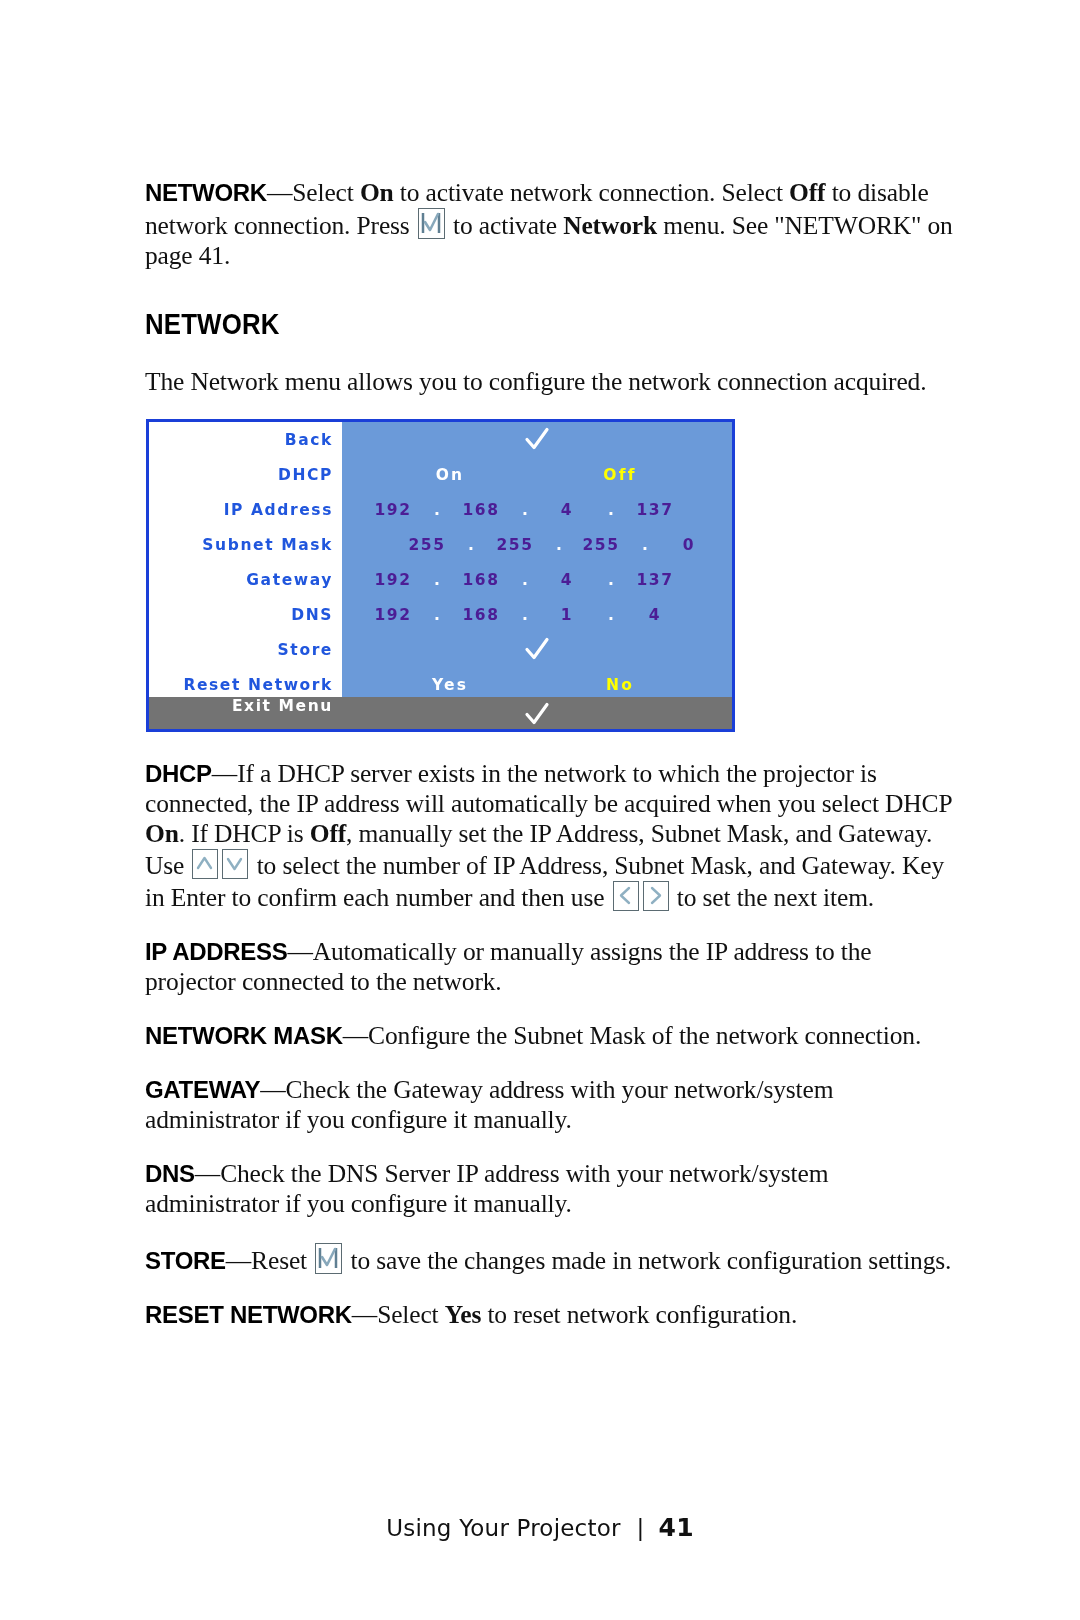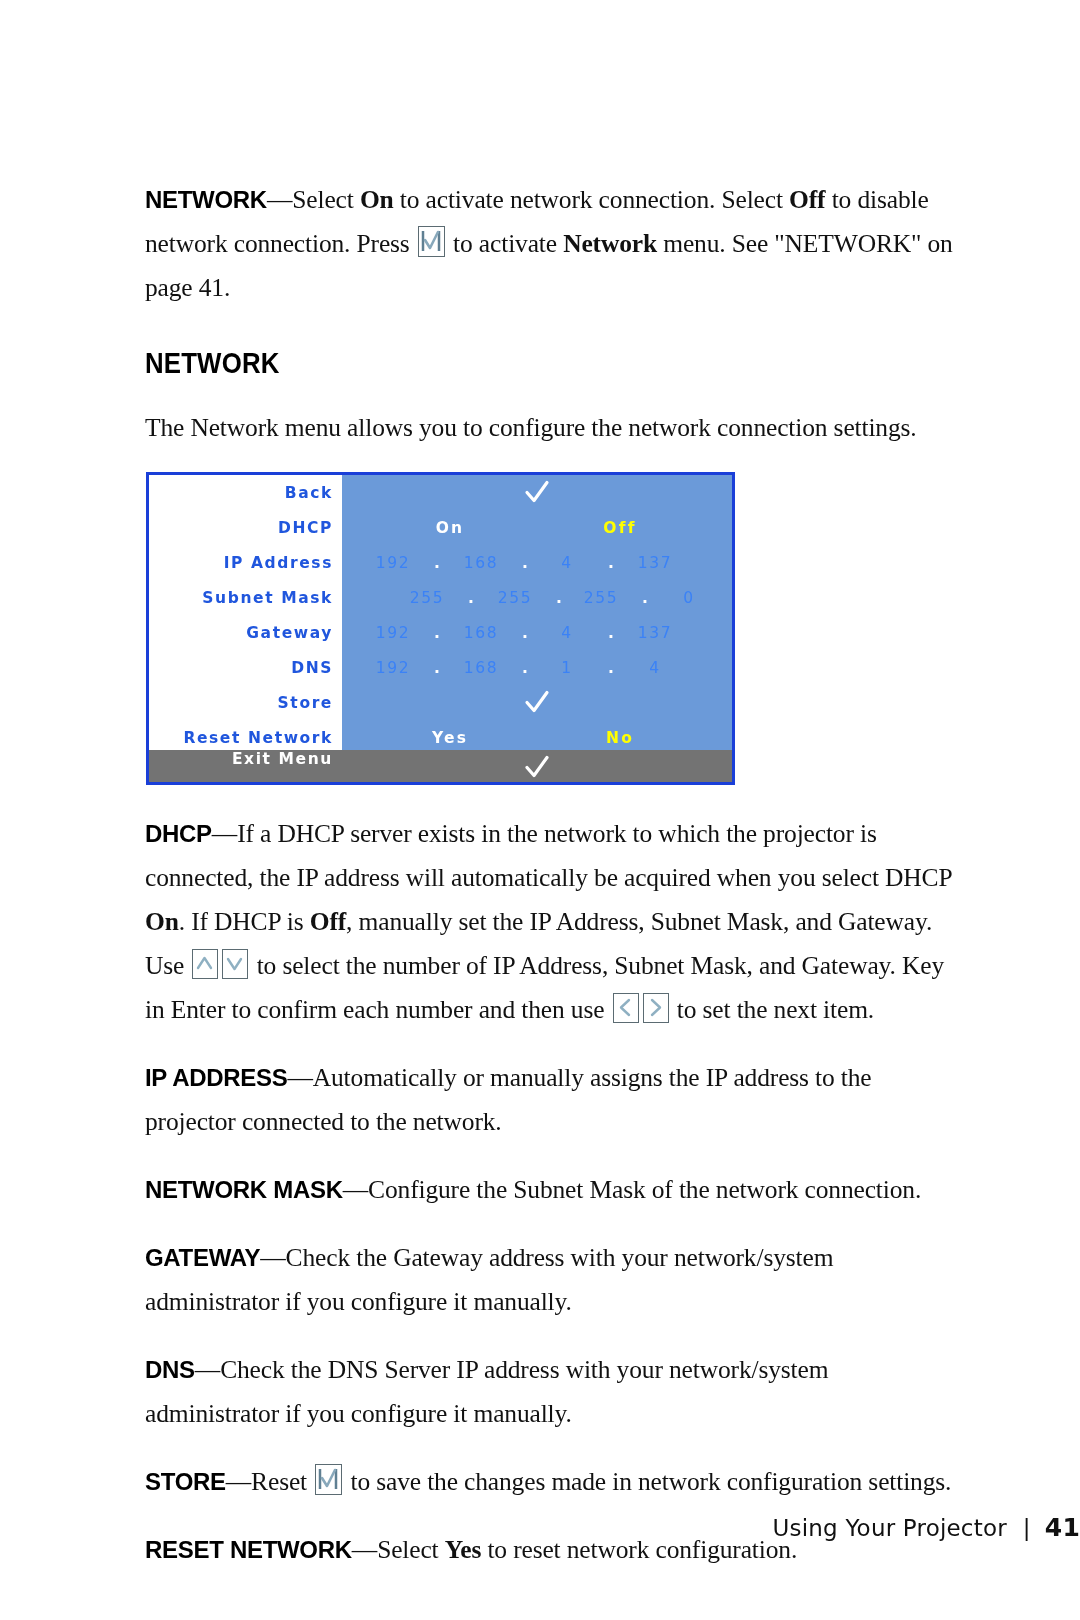--- a/index.html
+++ b/index.html
@@ -28,21 +28,21 @@
     left: 145px;
     top: 178px;
     width: 810px;
   }
 
   
   p.para {
     margin: 0 0 0 0;
     font-family: "Liberation Serif", "DejaVu Serif", serif;
     font-size: 25.5px;
-    line-height: 44px;
+    line-height: 30px;
     color: #111111;
     text-align: left;
     letter-spacing: -0.15px;
   }
   p.gap-lg { margin-top: 27px; }
   p.gap-md { margin-top: 24px; }
 
   
   .term {
     font-family: "Liberation Sans Narrow", "Liberation Sans", "DejaVu Sans", sans-serif;
@@ -152,23 +152,23 @@
     letter-spacing: 2.2px;
     text-align: center;
   }
   .opt-yes { left: 48px; width: 120px; color: #ffffff; }
   .opt-no  { left: 218px; width: 120px; color: #ffff00; }
 
   .octet {
     position: absolute;
     top: 50%;
     transform: translateY(-50%);
-    color: #3b82f6;
-    font-family: "DejaVu Sans", "Liberation Sans", sans-serif;
-    font-weight: normal;
+    color: #4c1d95;
+    font-family: "DejaVu Sans", "Liberation Sans", sans-serif;
+    font-weight: bold;
     font-size: 15.5px;
     letter-spacing: 1.6px;
     text-align: center;
     width: 62px;
   }
   .dot {
     position: absolute;
     top: 50%;
     transform: translateY(-50%);
     color: #ffffff;
@@ -195,21 +195,21 @@
   .osd-exit .osd-label {
     color: #ffffff;
   }
 
   
   .footer {
     position: absolute;
     left: 0;
     top: 1513px;
     width: 1080px;
-    text-align: right;
+    text-align: center;
     font-family: "DejaVu Sans", "Liberation Sans", sans-serif;
     font-size: 23px;
     color: #111;
     letter-spacing: 0.2px;
   }
   .footer .sep {
     display: inline-block;
     margin: 0 14px 0 16px;
     color: #111;
     font-weight: normal;
@@ -229,21 +229,21 @@
     <p class="para"><span class="term">NETWORK</span><span>—Select </span><span class="b">On</span><span> to activate network connection. Select </span><span class="b">Off</span><span> to disable network connection. Press </span><span class="keyicon enter"><svg width="24" height="28" viewBox="0 0 24 28">
             <path d="M4 4 L4 24" stroke="#5f7f92" stroke-width="2.5" fill="none"></path>
             <path d="M20 4 L20 24" stroke="#5f7f92" stroke-width="2.5" fill="none"></path>
             <path d="M6 13 L11 21 L19 5" stroke="#88a8bb" stroke-width="2.6" fill="none" stroke-linecap="round" stroke-linejoin="round"></path>
           </svg></span><span> to activate </span><span class="b">Network</span><span> menu. See "NETWORK" on page 41.</span></p>
 
     <div class="section-wrap">
       <h2 class="section">NETWORK</h2>
     </div>
 
-    <p class="para" style="margin-bottom:22px;">The Network menu allows you to configure the network connection settings.</p>
+    <p class="para" style="margin-bottom:22px;">The Network menu allows you to configure the network connection acquired.</p>
 
     <div class="osd">
       <div class="osd-body">
         <div class="osd-rightpane"></div>
 
         <div class="osd-row" style="top:0px;">
           <div class="osd-label">Back</div>
           <div class="osd-value">
             <svg class="check" viewBox="0 0 26 26">
                 <path d="M3 13 L10 21 L23 3" stroke="#ffffff" stroke-width="3.2" fill="none" stroke-linecap="round" stroke-linejoin="round"></path>

